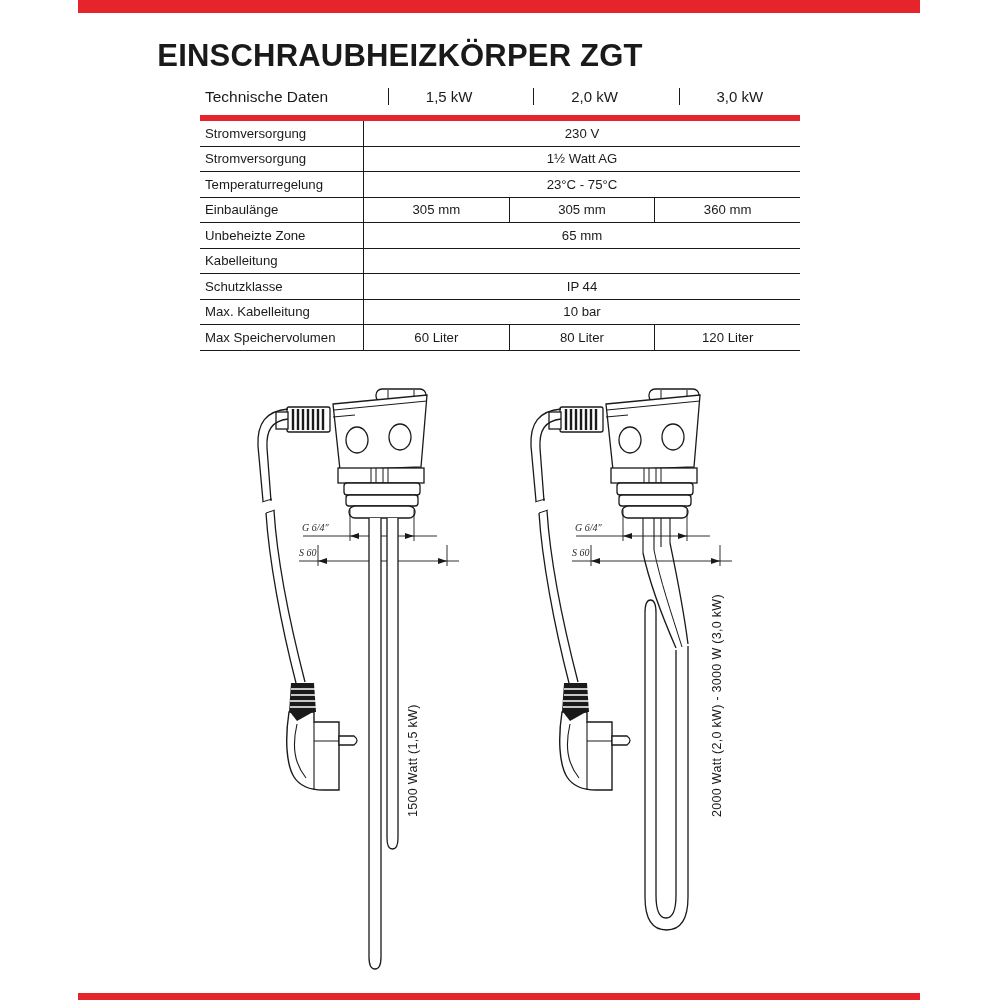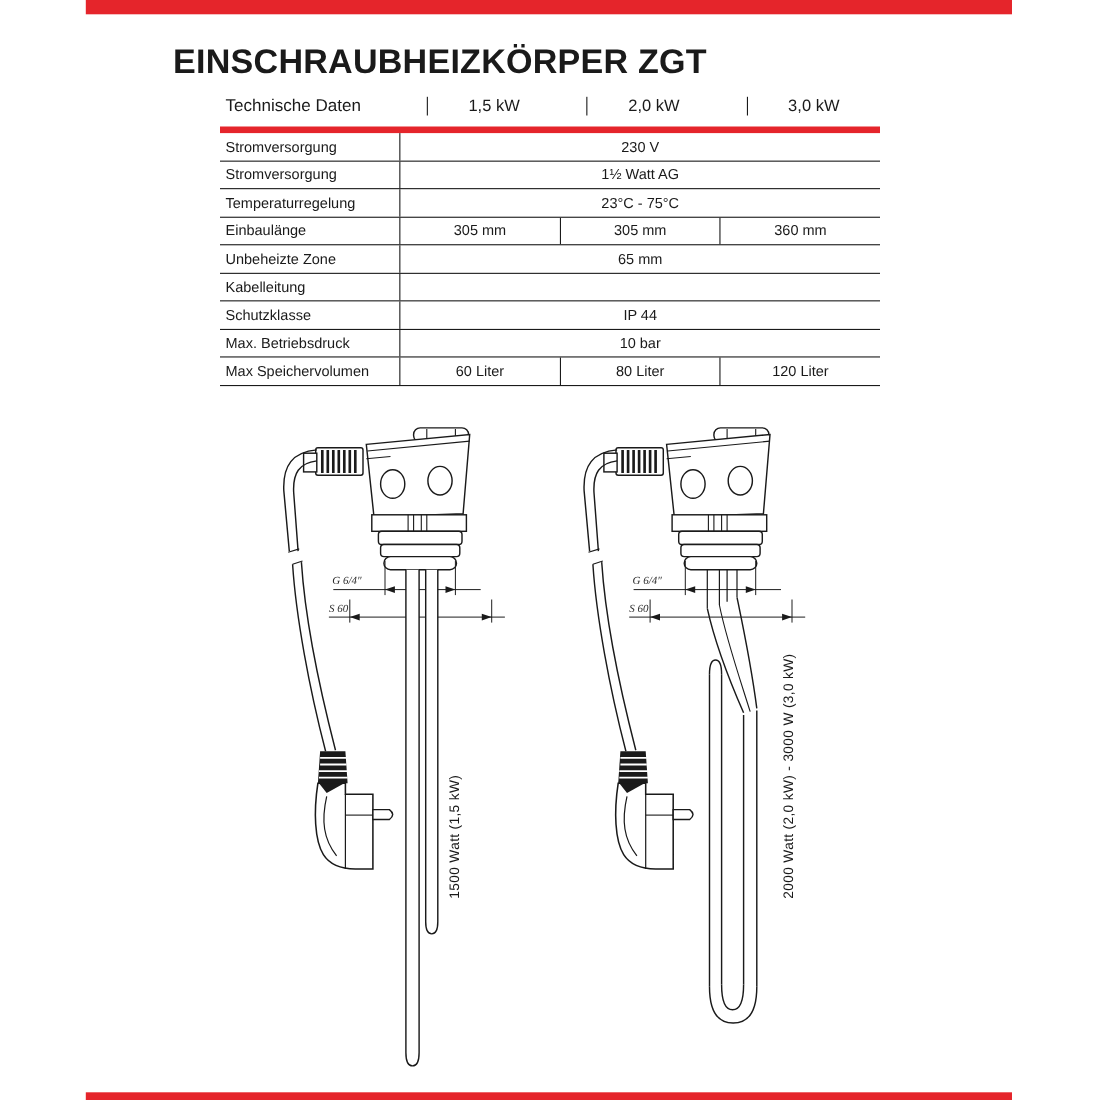--- a/index.html
+++ b/index.html
@@ -150,21 +150,21 @@
       <div class="td-span">65 mm</div>
     </div>
     <div class="trow">
       <div class="td-label">Kabelleitung</div>
     </div>
     <div class="trow">
       <div class="td-label">Schutzklasse</div>
       <div class="td-span">IP 44</div>
     </div>
     <div class="trow">
-      <div class="td-label">Max. Betriebsdruck</div>
+      <div class="td-label">Max. Kabelleitung</div>
       <div class="td-span">10 bar</div>
     </div>
     <div class="trow">
       <div class="td-label">Max Speichervolumen</div>
       <div class="td-val">60 Liter</div>
       <div class="td-val">80 Liter</div>
       <div class="td-val">120 Liter</div>
     </div>
   </div>
 

